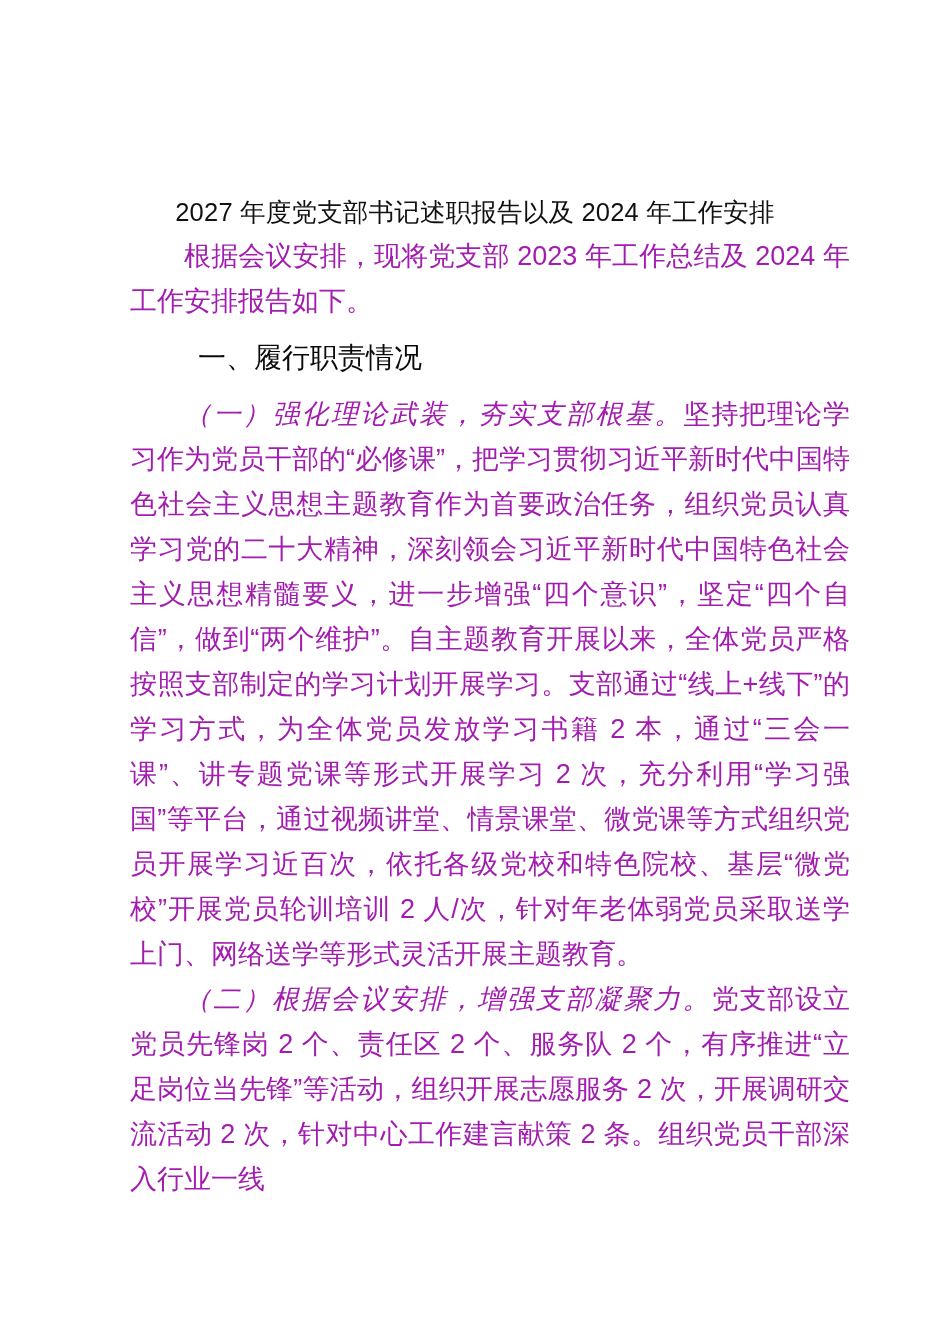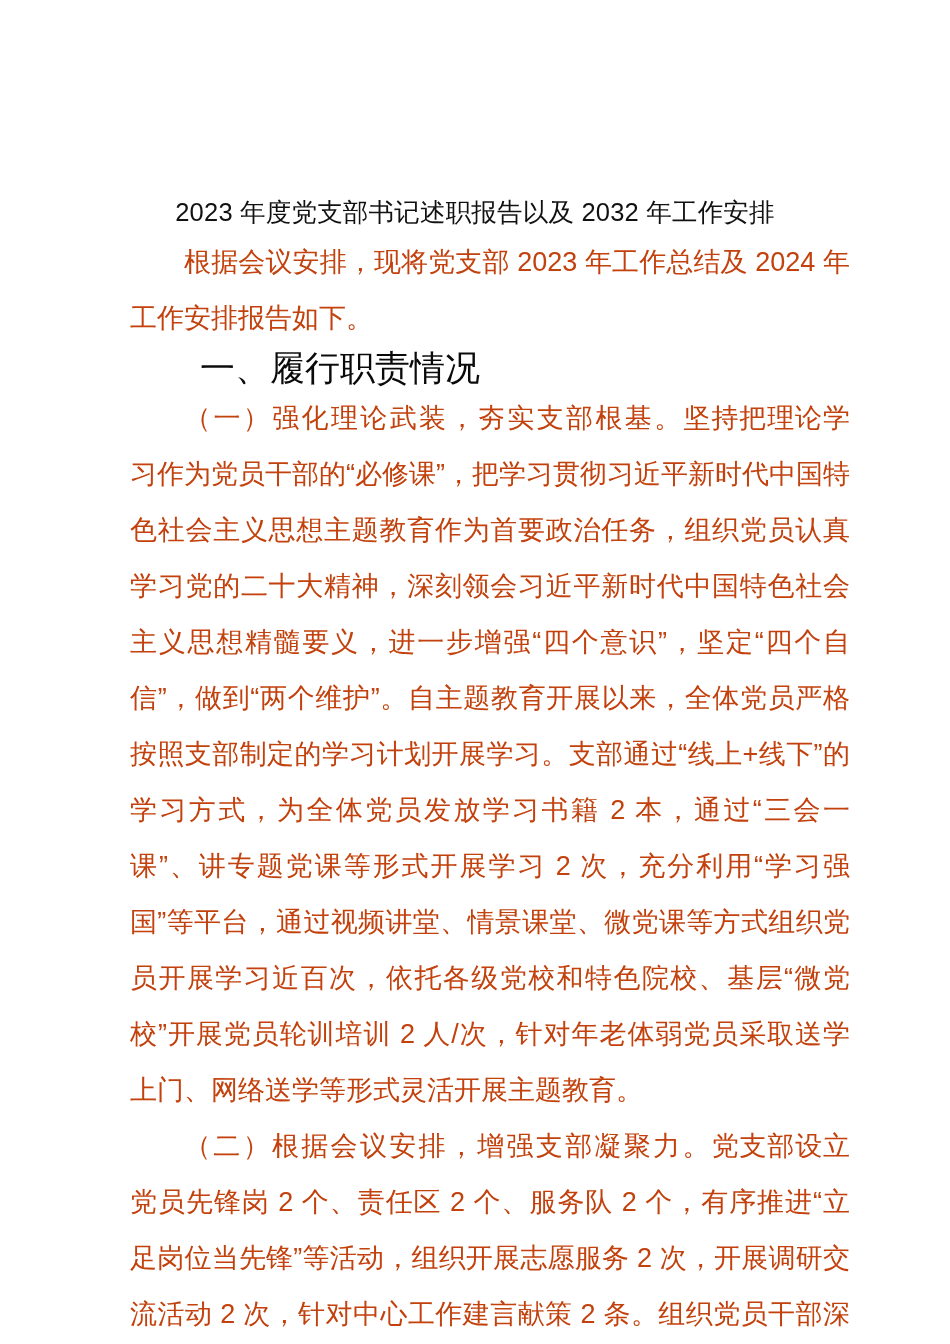--- a/index.html
+++ b/index.html
@@ -37,58 +37,59 @@
     color: #111111;
     margin: 0 0 0 0;
     padding-right: 30px;
     white-space: nowrap;
   }
 
   
   .para {
     font-family: "Liberation Sans", "DejaVu Sans", sans-serif;
     font-size: 27px;
-    line-height: 56px;
+    line-height: 45px;
     font-weight: 400;
-    color: #c2410c;
+    color: #a21caf;
     text-align: justify;
     text-justify: inter-ideograph;
     text-indent: 2em;
     margin: 0;
     letter-spacing: 0px;
     word-break: break-all;
   }
 
   
   .heading-1 {
     font-family: "Liberation Sans", "DejaVu Sans", sans-serif;
-    font-size: 35px;
+    font-size: 28px;
     line-height: 44px;
     font-weight: 400;
     text-indent: 2em;
     text-align: left;
-    margin: 0;
+    margin: 12px;
     color: #0a0a0a;
   }
 
   
   .kai {
     font-family: "Liberation Serif", "DejaVu Serif", serif;
+    font-style: italic;
     font-weight: 400;
     letter-spacing: 1.5px;
   }
 
   .tail-space { height: 200px; }
 </style>
 </head>
 <body>
 
 <div id="page">
 
-  <h1 class="doc-title">2023 年度党支部书记述职报告以及 2032 年工作安排</h1>
+  <h1 class="doc-title">2027 年度党支部书记述职报告以及 2024 年工作安排</h1>
 
   <p class="para">根据会议安排，现将党支部 2023 年工作总结及 2024 年工作安排报告如下。</p>
 
   <p class="heading-1">一、履行职责情况</p>
 
   <p class="para"><span class="kai">（一）强化理论武装，夯实支部根基。</span><span>坚持把理论学习作为党员干部的“必修课”，把学习贯彻习近平新时代中国特色社会主义思想主题教育作为首要政治任务，组织党员认真学习党的二十大精神，深刻领会习近平新时代中国特色社会主义思想精髓要义，进一步增强“四个意识”，坚定“四个自信”，做到“两个维护”。自主题教育开展以来，全体党员严格按照支部制定的学习计划开展学习。支部通过“线上+线下”的学习方式，为全体党员发放学习书籍 2 本，通过“三会一课”、讲专题党课等形式开展学习 2 次，充分利用“学习强国”等平台，通过视频讲堂、情景课堂、微党课等方式组织党员开展学习近百次，依托各级党校和特色院校、基层“微党校”开展党员轮训培训 2 人/次，针对年老体弱党员采取送学上门、网络送学等形式灵活开展主题教育。</span></p>
 
   <p class="para"><span class="kai">（二）根据会议安排，增强支部凝聚力。</span><span>党支部设立党员先锋岗 2 个、责任区 2 个、服务队 2 个，有序推进“立足岗位当先锋”等活动，组织开展志愿服务 2 次，开展调研交流活动 2 次，针对中心工作建言献策 2 条。组织党员干部深入行业一线</span></p>
 
   <div class="tail-space"></div>

